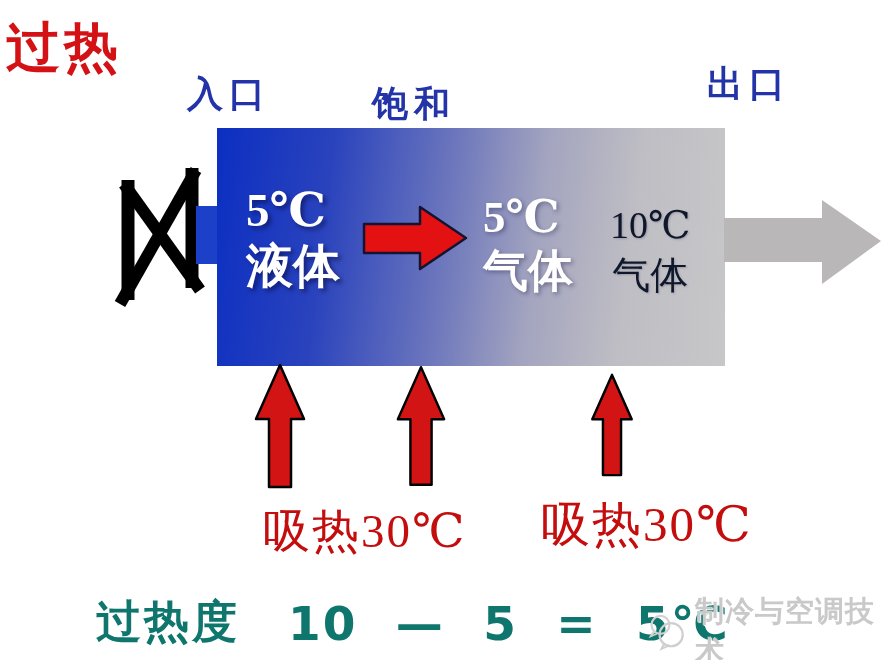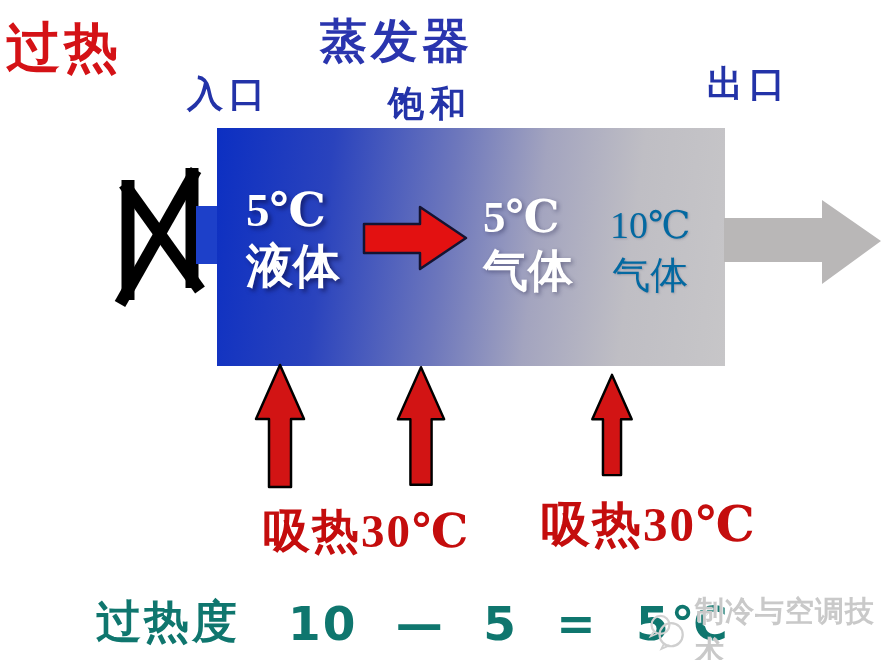--- a/index.html
+++ b/index.html
@@ -18,21 +18,21 @@
     font-size:54px;font-weight:bold;color:#d41216;
     letter-spacing:4px;
   }
   .title-evaporator{
     left:320px;top:10px;
     font-size:47px;font-weight:bold;color:#2a35ae;
     letter-spacing:4px;
   }
   .lbl{font-size:36px;font-weight:bold;color:#2333a8;letter-spacing:6px;}
   .lbl-inlet{left:187px;top:70px;}
-  .lbl-saturated{left:388px;top:80px;}
+  .lbl-saturated{left:372px;top:80px;}
   .lbl-outlet{left:697px;top:60px;margin-left:10px;}
 
   
   .evaporator-body{
     left:217px;top:128px;width:508px;height:238px;
     background:linear-gradient(97deg,#0c2fc2 0%,#2a43bd 22%,#6d77bc 45%,#a3a4bf 62%,#bfbec4 80%,#c7c6c8 100%);
   }
   .connector{
     left:196px;top:206px;width:24px;height:58px;
     background:#1d40c9;
@@ -46,29 +46,29 @@
     text-shadow:3px 3px 4px rgba(10,10,60,0.55);
   }
   .state-sat{
     left:483px;top:190px;
     font-size:45px;font-weight:bold;color:#ffffff;
     text-shadow:2px 2px 4px rgba(40,40,80,0.45);
     line-height:54px;
   }
   .state-out{
     left:610px;top:200px;
-    font-size:38px;font-weight:normal;color:#0369a1;
+    font-size:38px;font-weight:normal;color:#0f172a;
     text-shadow:1px 1px 2px rgba(120,120,140,0.5);
     line-height:50px;
     text-align:center;
   }
 
   
   .heat-label{
-    font-weight:bold;color:#c40d0d;white-space:nowrap;letter-spacing:2px;
+    font-weight:normal;color:#c40d0d;white-space:nowrap;letter-spacing:2px;
   }
   .heat-label-1{left:263px;top:500px;font-size:47px;}
   .heat-label-2{left:541px;top:492px;font-size:49px;}
 
   
   .superheat-label{
     left:96px;top:592px;
     font-size:45px;font-weight:bold;color:#0f766e;letter-spacing:3px;
   }
   .superheat-eq{
@@ -87,21 +87,20 @@
     font-size:29px;font-weight:bold;letter-spacing:1px;
     text-shadow:1px 1px 1px #ffffff;
   }
 </style>
 </head>
 <body>
 
 <div class="stage">
 
   <div class="abs title-superheat">过热</div>
-  <div class="abs title-evaporator">蒸发器</div>
 
   <div class="abs lbl lbl-inlet">入口</div>
   <div class="abs lbl lbl-saturated">饱和</div>
   <div class="abs lbl lbl-outlet">出口</div>
 
   <svg class="abs" style="left:112px;top:158px;" width="100" height="155" viewBox="0 0 100 155">
     <line x1="16" y1="22" x2="16" y2="142" stroke="#000000" stroke-width="13"></line>
     <line x1="80" y1="10" x2="80" y2="130" stroke="#000000" stroke-width="13"></line>
     <line x1="12" y1="26" x2="88" y2="132" stroke="#000000" stroke-width="12"></line>
     <line x1="84" y1="12" x2="8" y2="146" stroke="#000000" stroke-width="12"></line>

